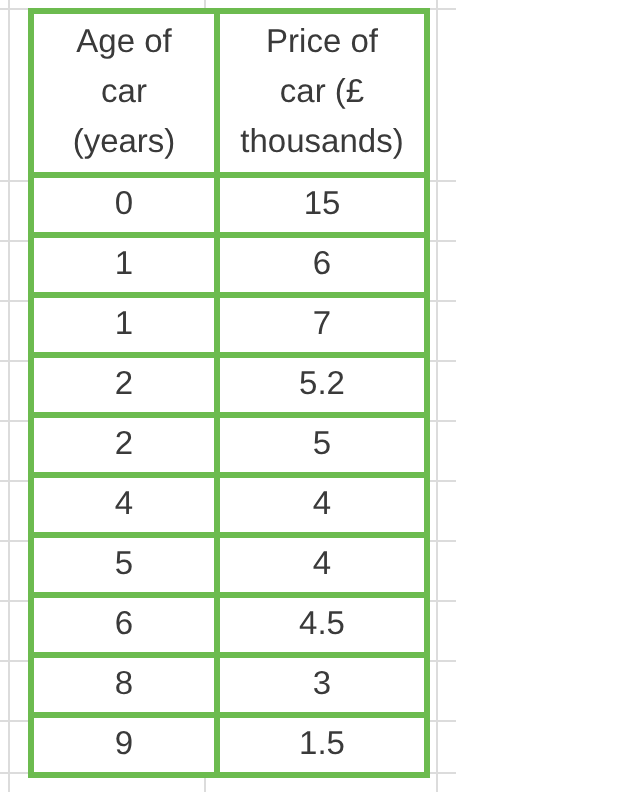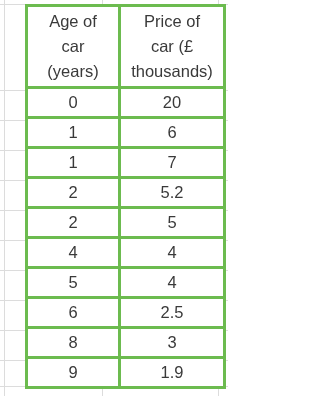--- a/index.html
+++ b/index.html
@@ -31,21 +31,21 @@
   .grid-v {
     position: absolute;
     top: 0;
     height: 396px;
     width: 1px;
     background: #dcdcdc;
   }
 
   .table-wrap {
     position: absolute;
-    left: 25px;
+    left: 14px;
     top: 4px;
     width: 184px;
   }
 
   table.data-table {
     border-collapse: collapse;
     table-layout: fixed;
     width: 198px;
     background: #ffffff;
   }
@@ -115,21 +115,21 @@
         <th>
           <span class="hdr-line">Price of</span>
           <span class="hdr-line">car (£</span>
           <span class="hdr-line">thousands)</span>
         </th>
       </tr>
     </thead>
     <tbody>
       <tr>
         <td>0</td>
-        <td>20</td>
+        <td>15</td>
       </tr>
       <tr>
         <td>1</td>
         <td>6</td>
       </tr>
       <tr>
         <td>1</td>
         <td>7</td>
       </tr>
       <tr>
@@ -143,25 +143,25 @@
       <tr>
         <td>4</td>
         <td>4</td>
       </tr>
       <tr>
         <td>5</td>
         <td>4</td>
       </tr>
       <tr>
         <td>6</td>
-        <td>2.5</td>
+        <td>4.5</td>
       </tr>
       <tr>
         <td>8</td>
         <td>3</td>
       </tr>
       <tr>
         <td>9</td>
-        <td>1.9</td>
+        <td>1.5</td>
       </tr>
     </tbody>
   </table>
 </div>
 
 </body></html>

